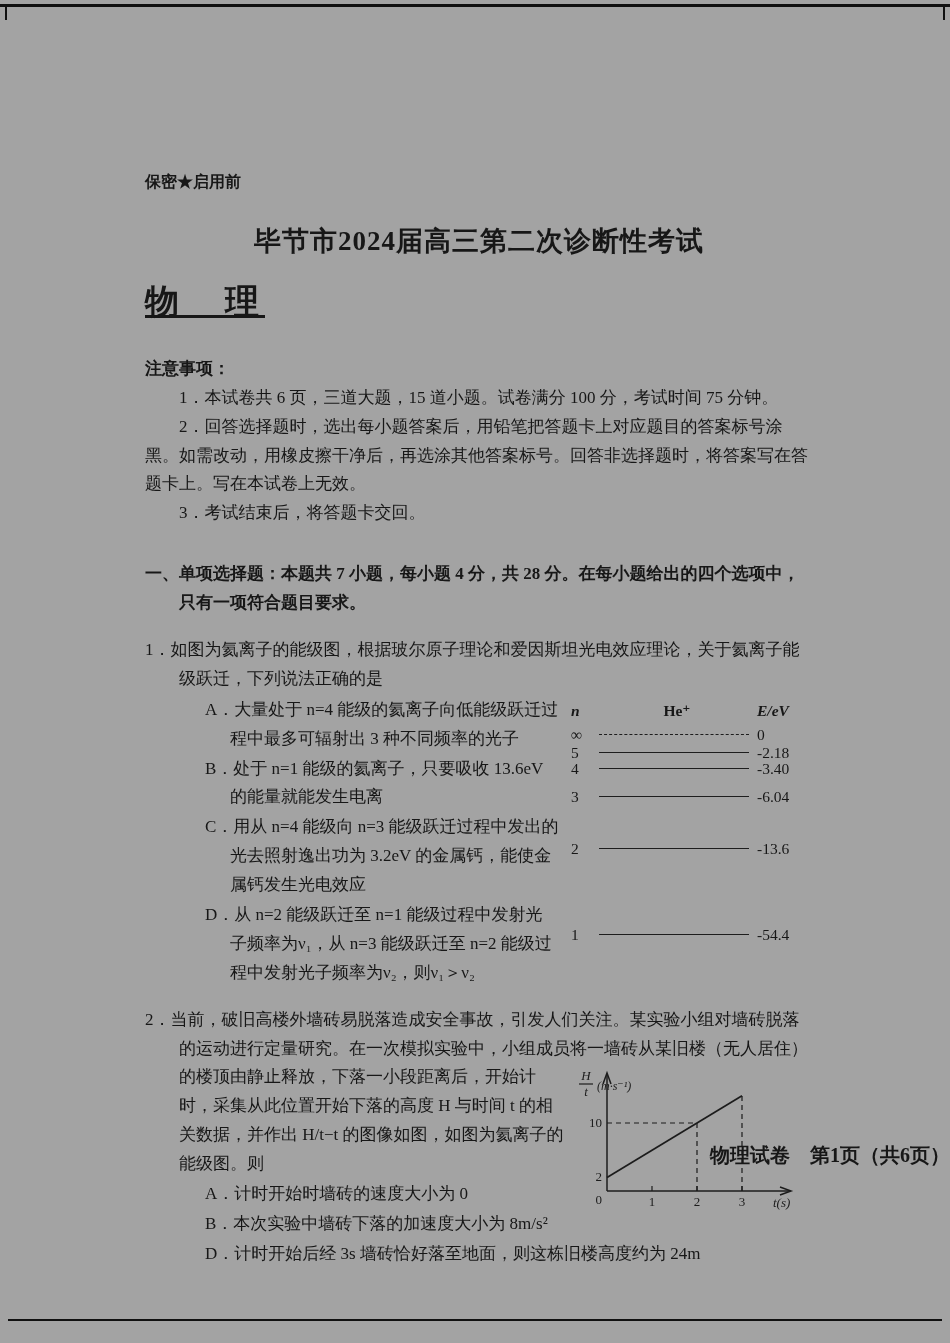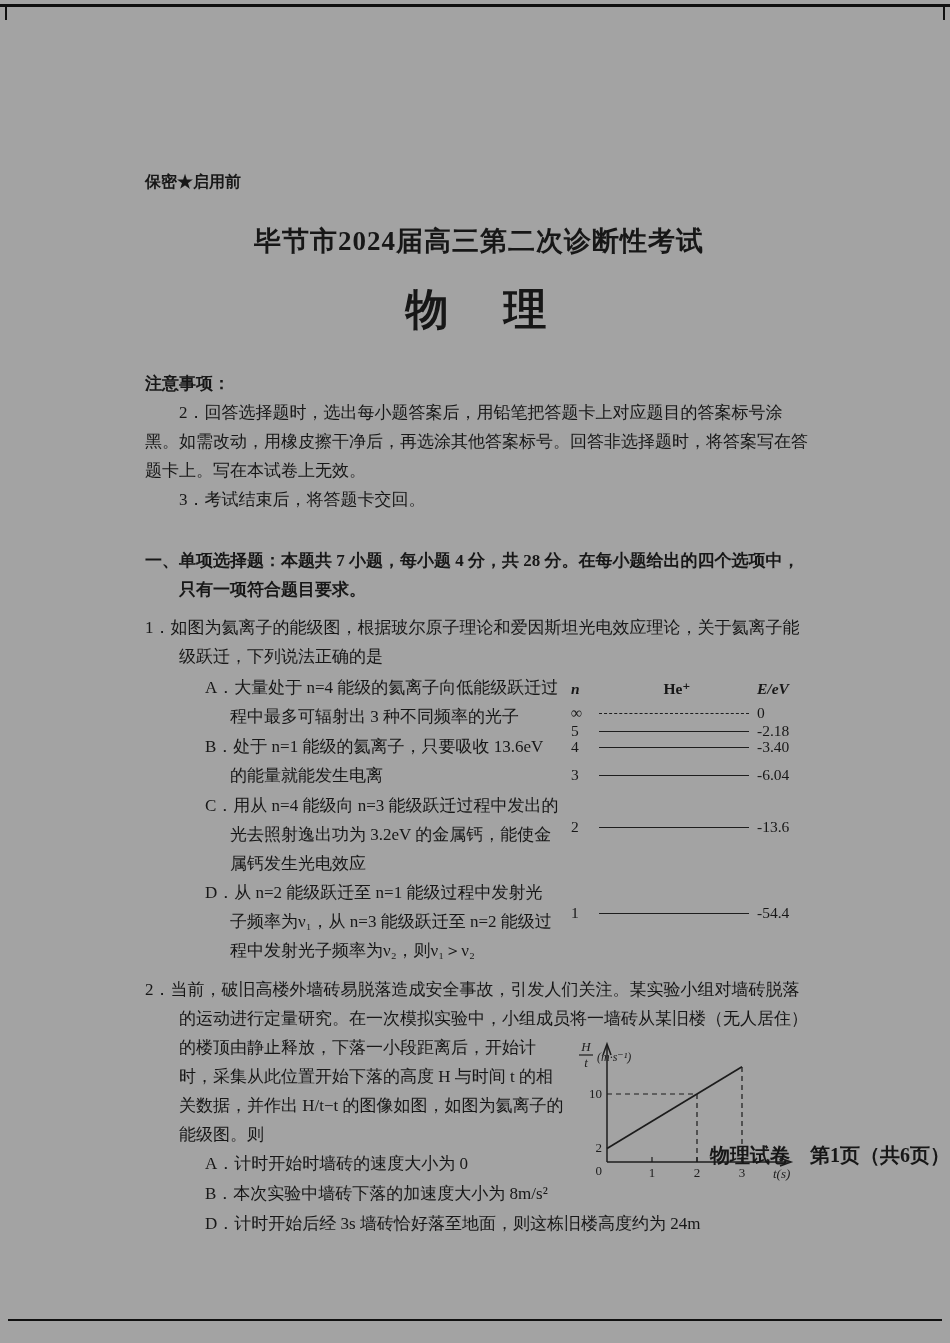--- a/index.html
+++ b/index.html
@@ -27,31 +27,32 @@
   .content {
     position:absolute; left:145px; top:168px; width:668px;
     font-size:17px; line-height:1.7;
   }
   .classification { font-weight:bold; font-size:16px; }
   .title {
     text-align:center; font-size:27px; font-weight:bold; margin-top:24px;
     letter-spacing:1px;
   }
   .subject {
-    text-align:center; font-size:43px; font-weight:bold; margin-top:8px;
+    text-align:left; font-size:34px; font-weight:bold; margin-top:8px;
     letter-spacing:6px;
+    text-decoration:underline;
   }
   .notice { margin-top:24px; }
   .notice-heading { font-weight:bold; }
   .notice-item { text-indent:2em; }
   .section-heading {
     margin-top:32px; font-weight:bold;
     padding-left:2em; text-indent:-2em;
   }
-  .question { margin-top:10px; }
+  .question { margin-top:18px; }
   .stem { padding-left:34px; text-indent:-34px; }
   .stem-cont { margin-left:34px; }
   .q-body { margin-top:2px; }
   .q-body::after, .q2-body::after { content:""; display:block; clear:both; }
   .option { padding-left:85px; text-indent:-25px; margin-top:1px; }
 
   
   .energy-diagram {
     float:right; width:242px; height:258px; position:relative;
     margin:2px 0 6px 12px; font-size:15.5px;
@@ -90,20 +91,21 @@
 
   <div class="content">
 
     <div class="classification">保密★启用前</div>
 
     <h1 class="title">毕节市2024届高三第二次诊断性考试</h1>
     <h2 class="subject">物　理</h2>
 
     <div class="notice">
       <div class="notice-heading">注意事项：</div>
+      <p class="notice-item">1．本试卷共 6 页，三道大题，15 道小题。试卷满分 100 分，考试时间 75 分钟。</p>
       <p class="notice-item">2．回答选择题时，选出每小题答案后，用铅笔把答题卡上对应题目的答案标号涂黑。如需改动，用橡皮擦干净后，再选涂其他答案标号。回答非选择题时，将答案写在答题卡上。写在本试卷上无效。</p>
       <p class="notice-item">3．考试结束后，将答题卡交回。</p>
     </div>
 
     <div class="section-heading">一、单项选择题：本题共 7 小题，每小题 4 分，共 28 分。在每小题给出的四个选项中，只有一项符合题目要求。</div>
 
     <div class="question">
       <p class="stem">1．如图为氦离子的能级图，根据玻尔原子理论和爱因斯坦光电效应理论，关于氦离子能级跃迁，下列说法正确的是</p>
       <div class="q-body">
         <div class="energy-diagram">

